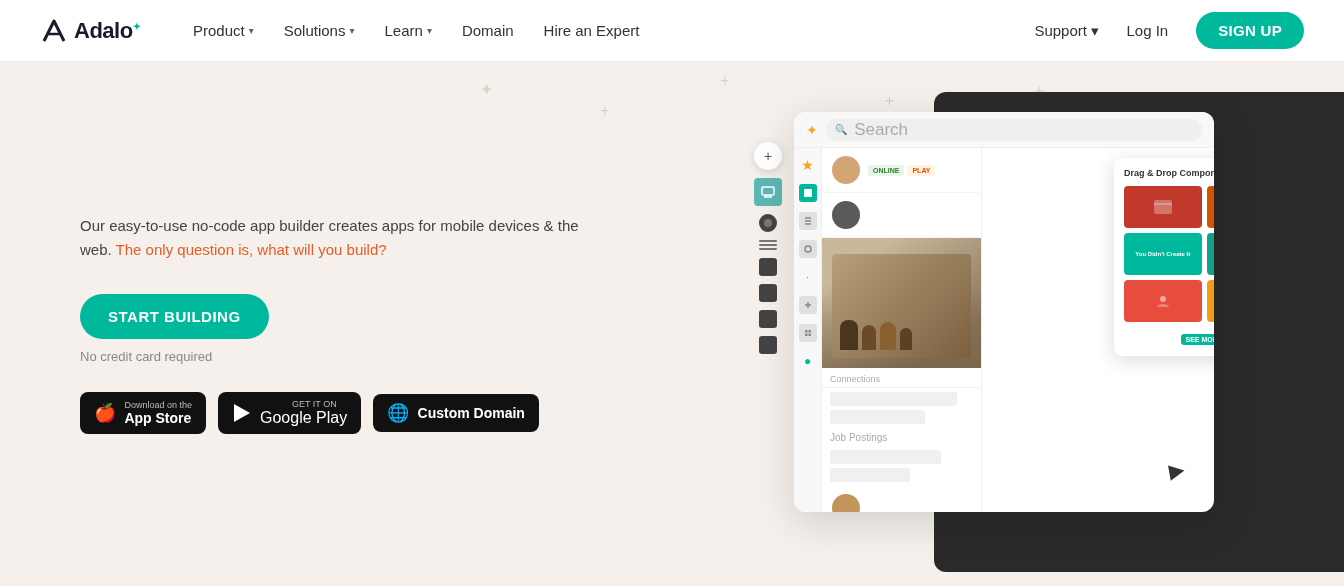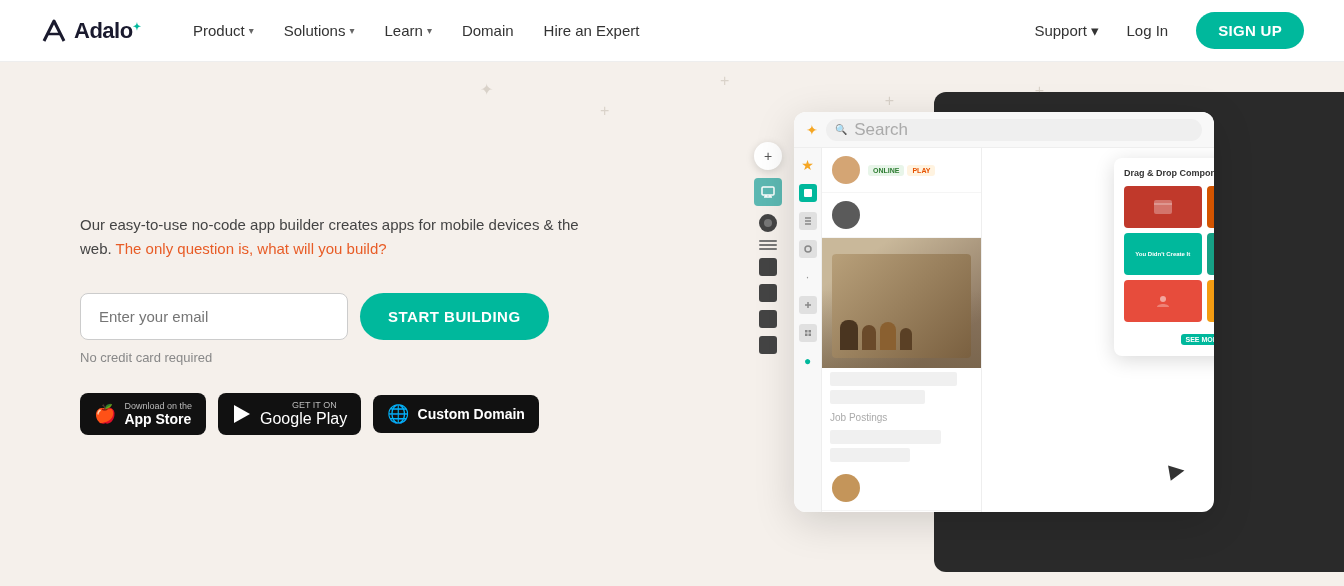--- a/index.html
+++ b/index.html
@@ -484,21 +484,20 @@
   <span class="plus-deco" style="top:10px;left:720px;">+</span>
   <span class="plus-deco" style="top:30px;right:450px;">+</span>
 
   <div class="hero-content">
     <p class="hero-subtitle">
       <span>Our easy-to-use no-code app builder creates apps for mobile devices &amp; the web.</span>
       <span class="highlight"> The only question is, what will you build?</span>
     </p>
 
     <div class="email-row">
-      <input type="email" class="email-input" placeholder="Enter your email" style="">
       <button class="start-btn">START BUILDING</button>
     </div>
     <p class="no-credit">No credit card required</p>
 
     <div class="store-badges">
 
       <div class="badge">
         <span class="badge-icon">🍎</span>
         <div>
           <span class="badge-sub">Download on the</span>
@@ -622,20 +621,21 @@
                 <div style="width:18px;height:30px;background:#4a3520;border-radius:8px 8px 0 0;"></div>
                 <div style="width:14px;height:25px;background:#6a4a2a;border-radius:8px 8px 0 0;"></div>
                 <div style="width:16px;height:28px;background:#8a6030;border-radius:8px 8px 0 0;"></div>
                 <div style="width:12px;height:22px;background:#5a4025;border-radius:8px 8px 0 0;"></div>
               </div>
             </div>
 
           </div>
 
           <div>
+            <div class="connections-label">Connections</div>
             <div class="connection-line" style="width:80%;"></div>
             <div class="connection-line" style="width:60%;"></div>
           </div>
 
           <div>
             <div class="job-postings-label">Job Postings</div>
             <div class="connection-line" style="width:70%;"></div>
             <div class="connection-line" style="width:50%;"></div>
           </div>
 

